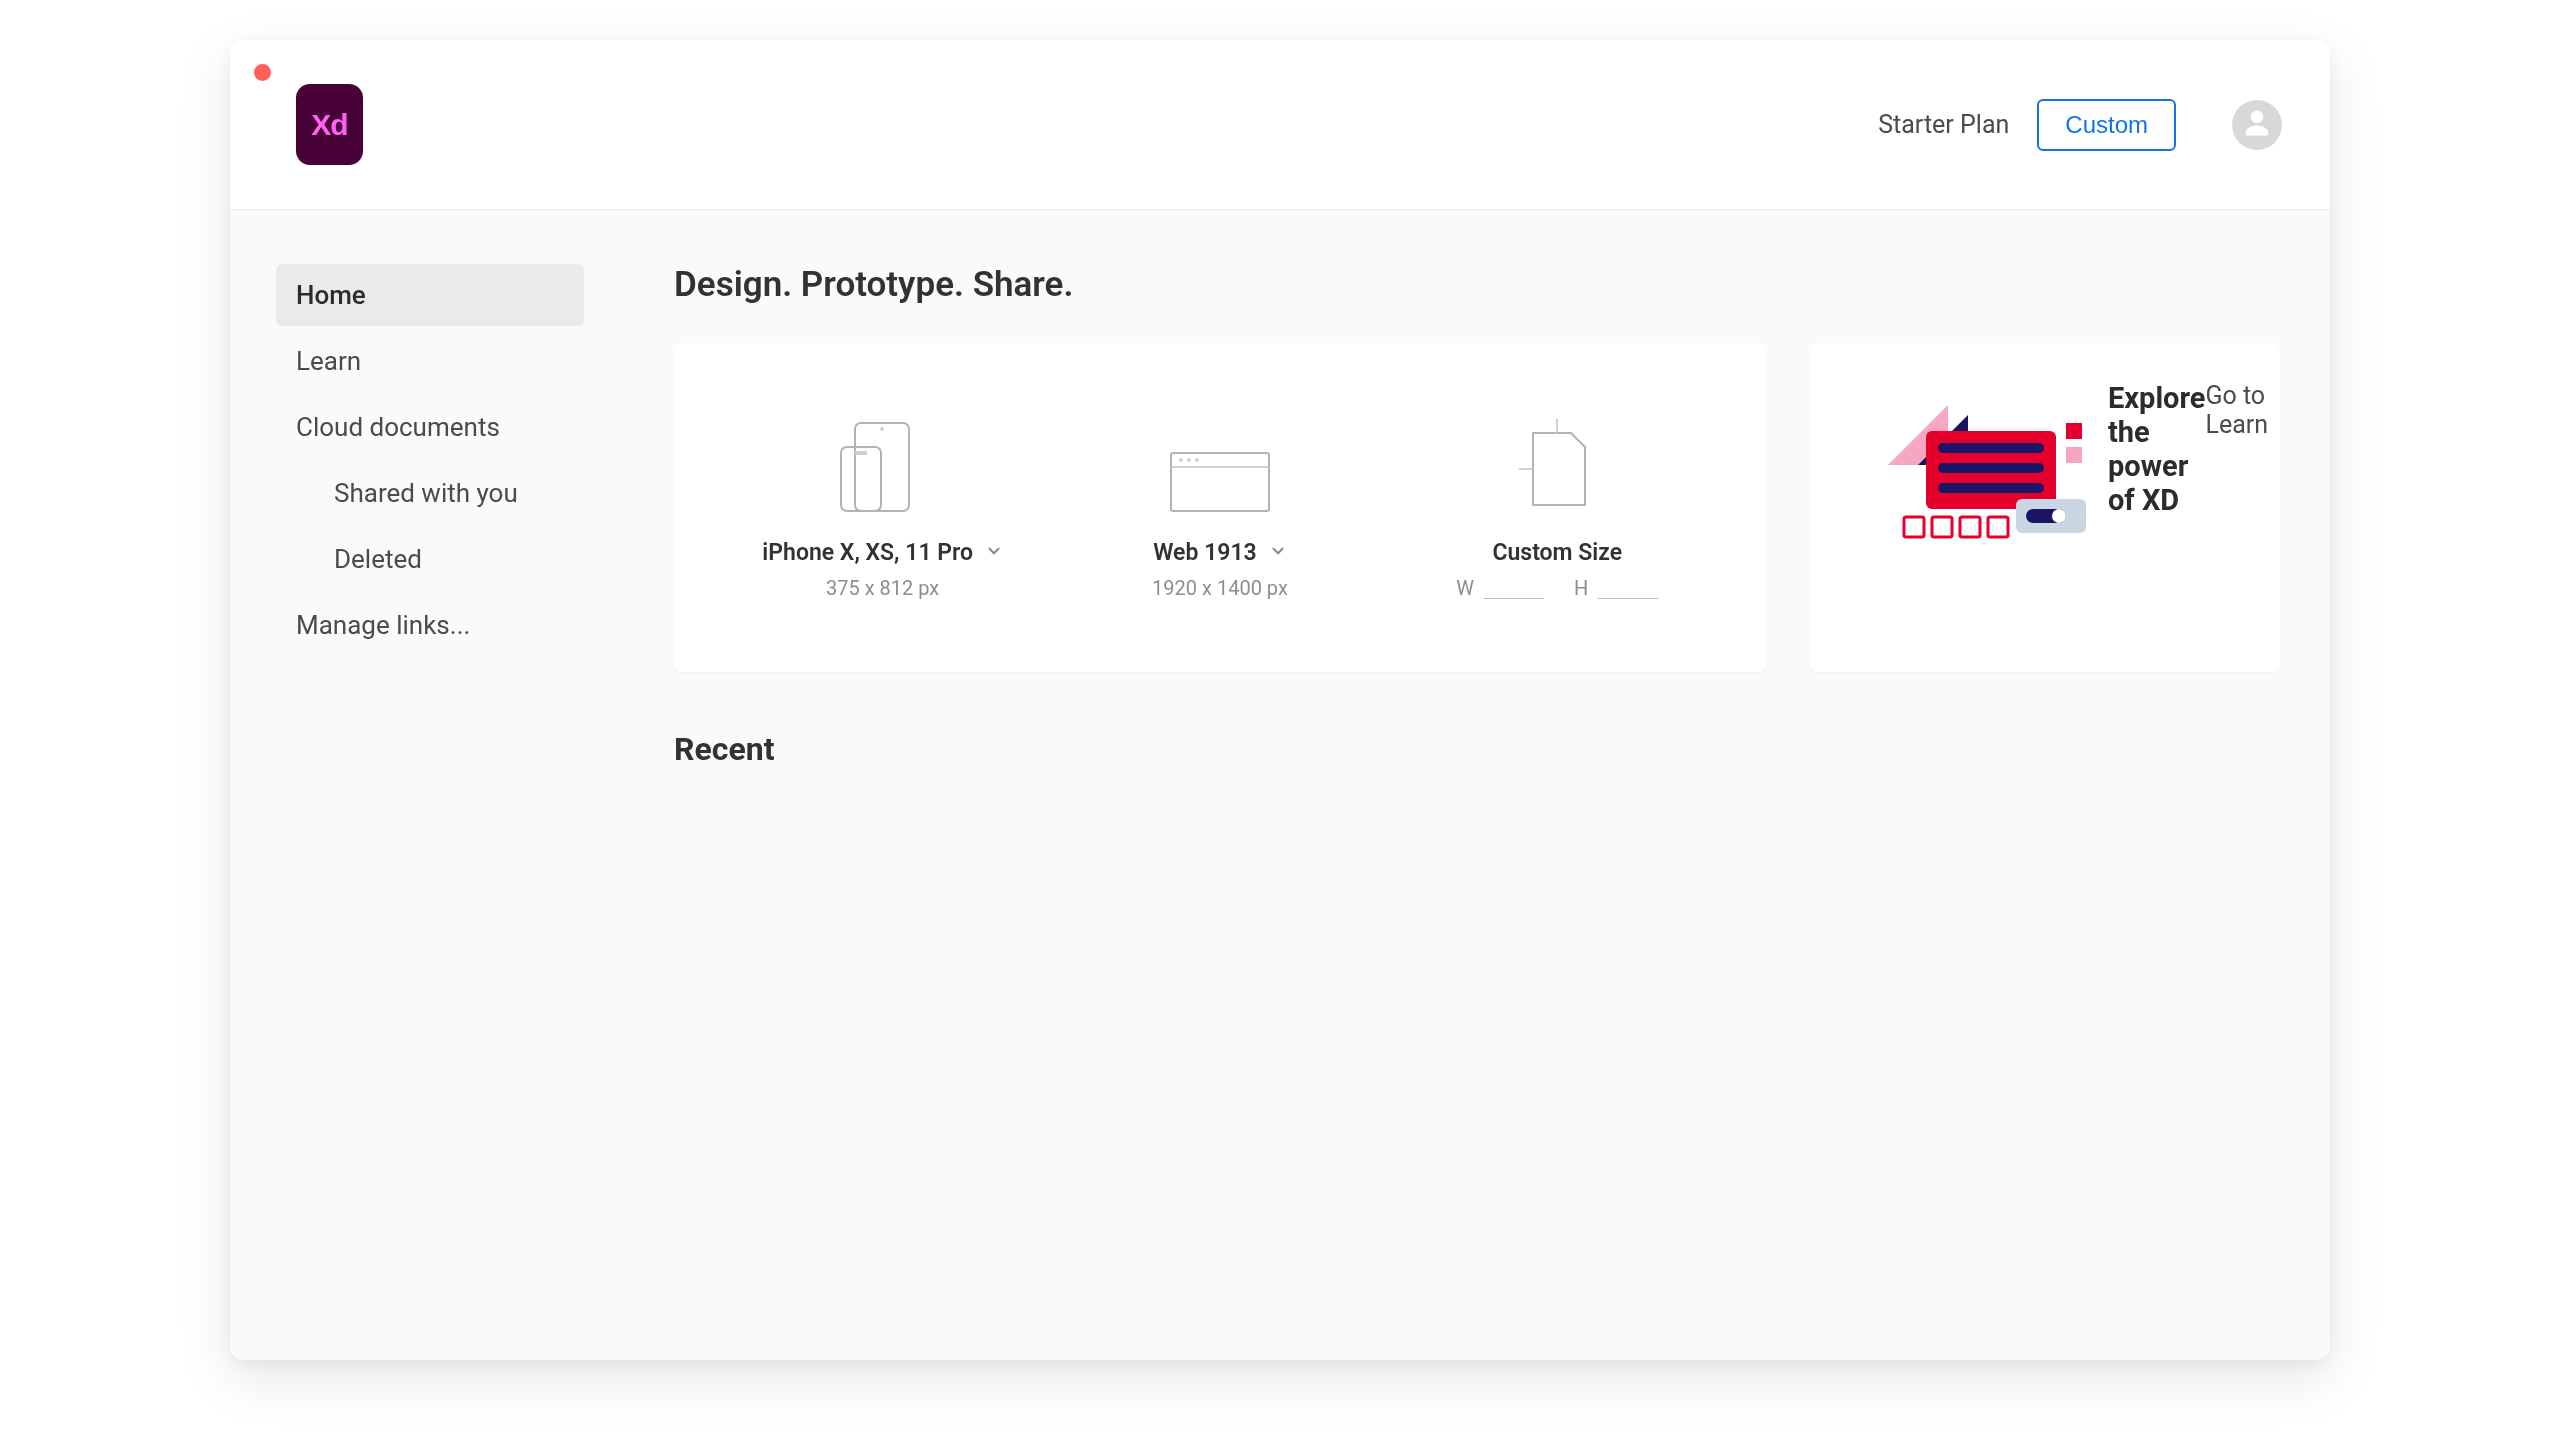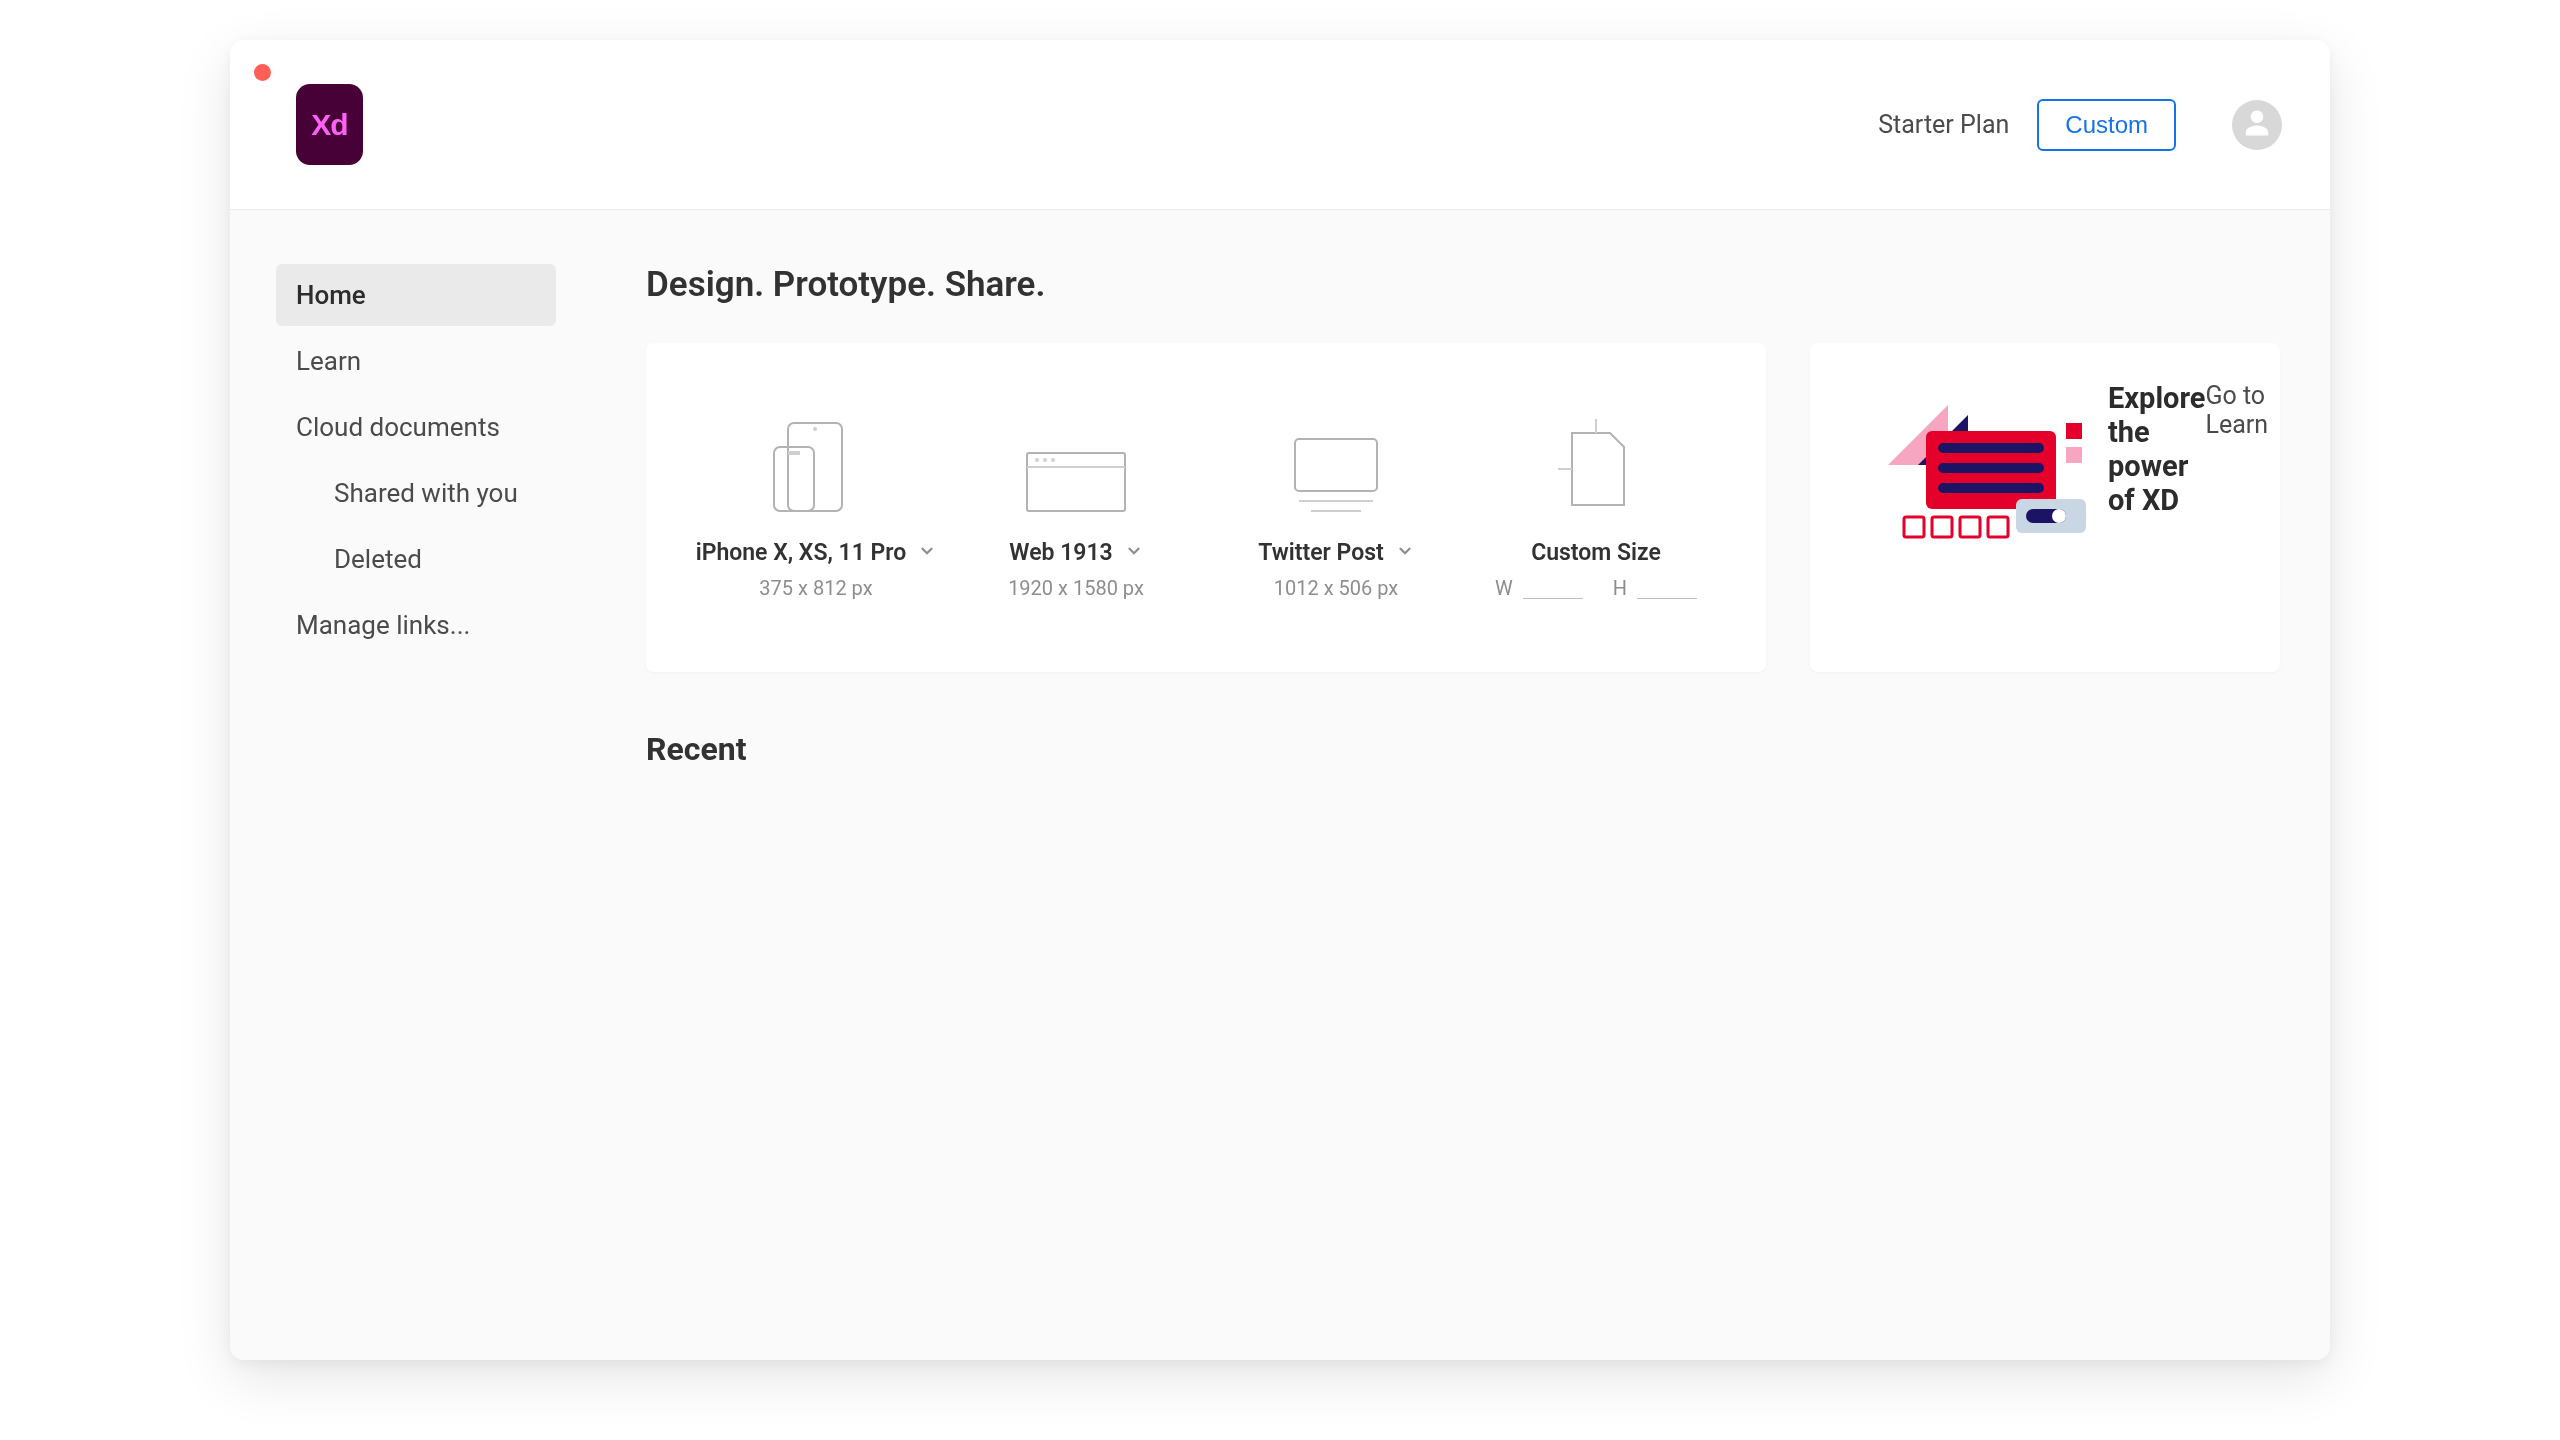--- a/index.html
+++ b/index.html
@@ -297,41 +297,23 @@
               </svg>
             </div>
             <div class="preset-title-row">
               <span>Web 1913</span>
               <span class="chev">
                 <svg viewBox="0 0 24 24">
                     <path d="M6 9l6 6 6-6" fill="none" stroke="currentColor" stroke-width="3" stroke-linecap="round"></path>
                   </svg>
               </span>
             </div>
-            <div class="preset-sub">1920 x 1580 px</div>
+            <div class="preset-sub">1920 x 1400 px</div>
           </div>
 
-          <div class="preset">
-            <div class="preset-icon">
-              <svg width="110" height="90" viewBox="0 0 110 90">
-                <rect class="stroke" x="14" y="12" width="82" height="52" rx="4"></rect>
-                <line class="stroke-thin" x1="18" y1="74" x2="92" y2="74"></line>
-                <line class="stroke-thin" x1="30" y1="84" x2="80" y2="84"></line>
-              </svg>
-            </div>
-            <div class="preset-title-row">
-              <span>Twitter Post</span>
-              <span class="chev">
-                <svg viewBox="0 0 24 24">
-                    <path d="M6 9l6 6 6-6" fill="none" stroke="currentColor" stroke-width="3" stroke-linecap="round"></path>
-                  </svg>
-              </span>
-            </div>
-            <div class="preset-sub">1012 x 506 px</div>
-          </div>
 
           <div class="preset">
             <div class="preset-icon">
               <svg width="100" height="100" viewBox="0 0 100 100">
                 <path class="stroke" d="M26 16 H64 L78 30 V88 H26 Z"></path>
                 <line class="stroke-thin" x1="50" y1="2" x2="50" y2="16"></line>
                 <line class="stroke-thin" x1="12" y1="52" x2="26" y2="52"></line>
               </svg>
             </div>
             <div class="preset-title-row">

